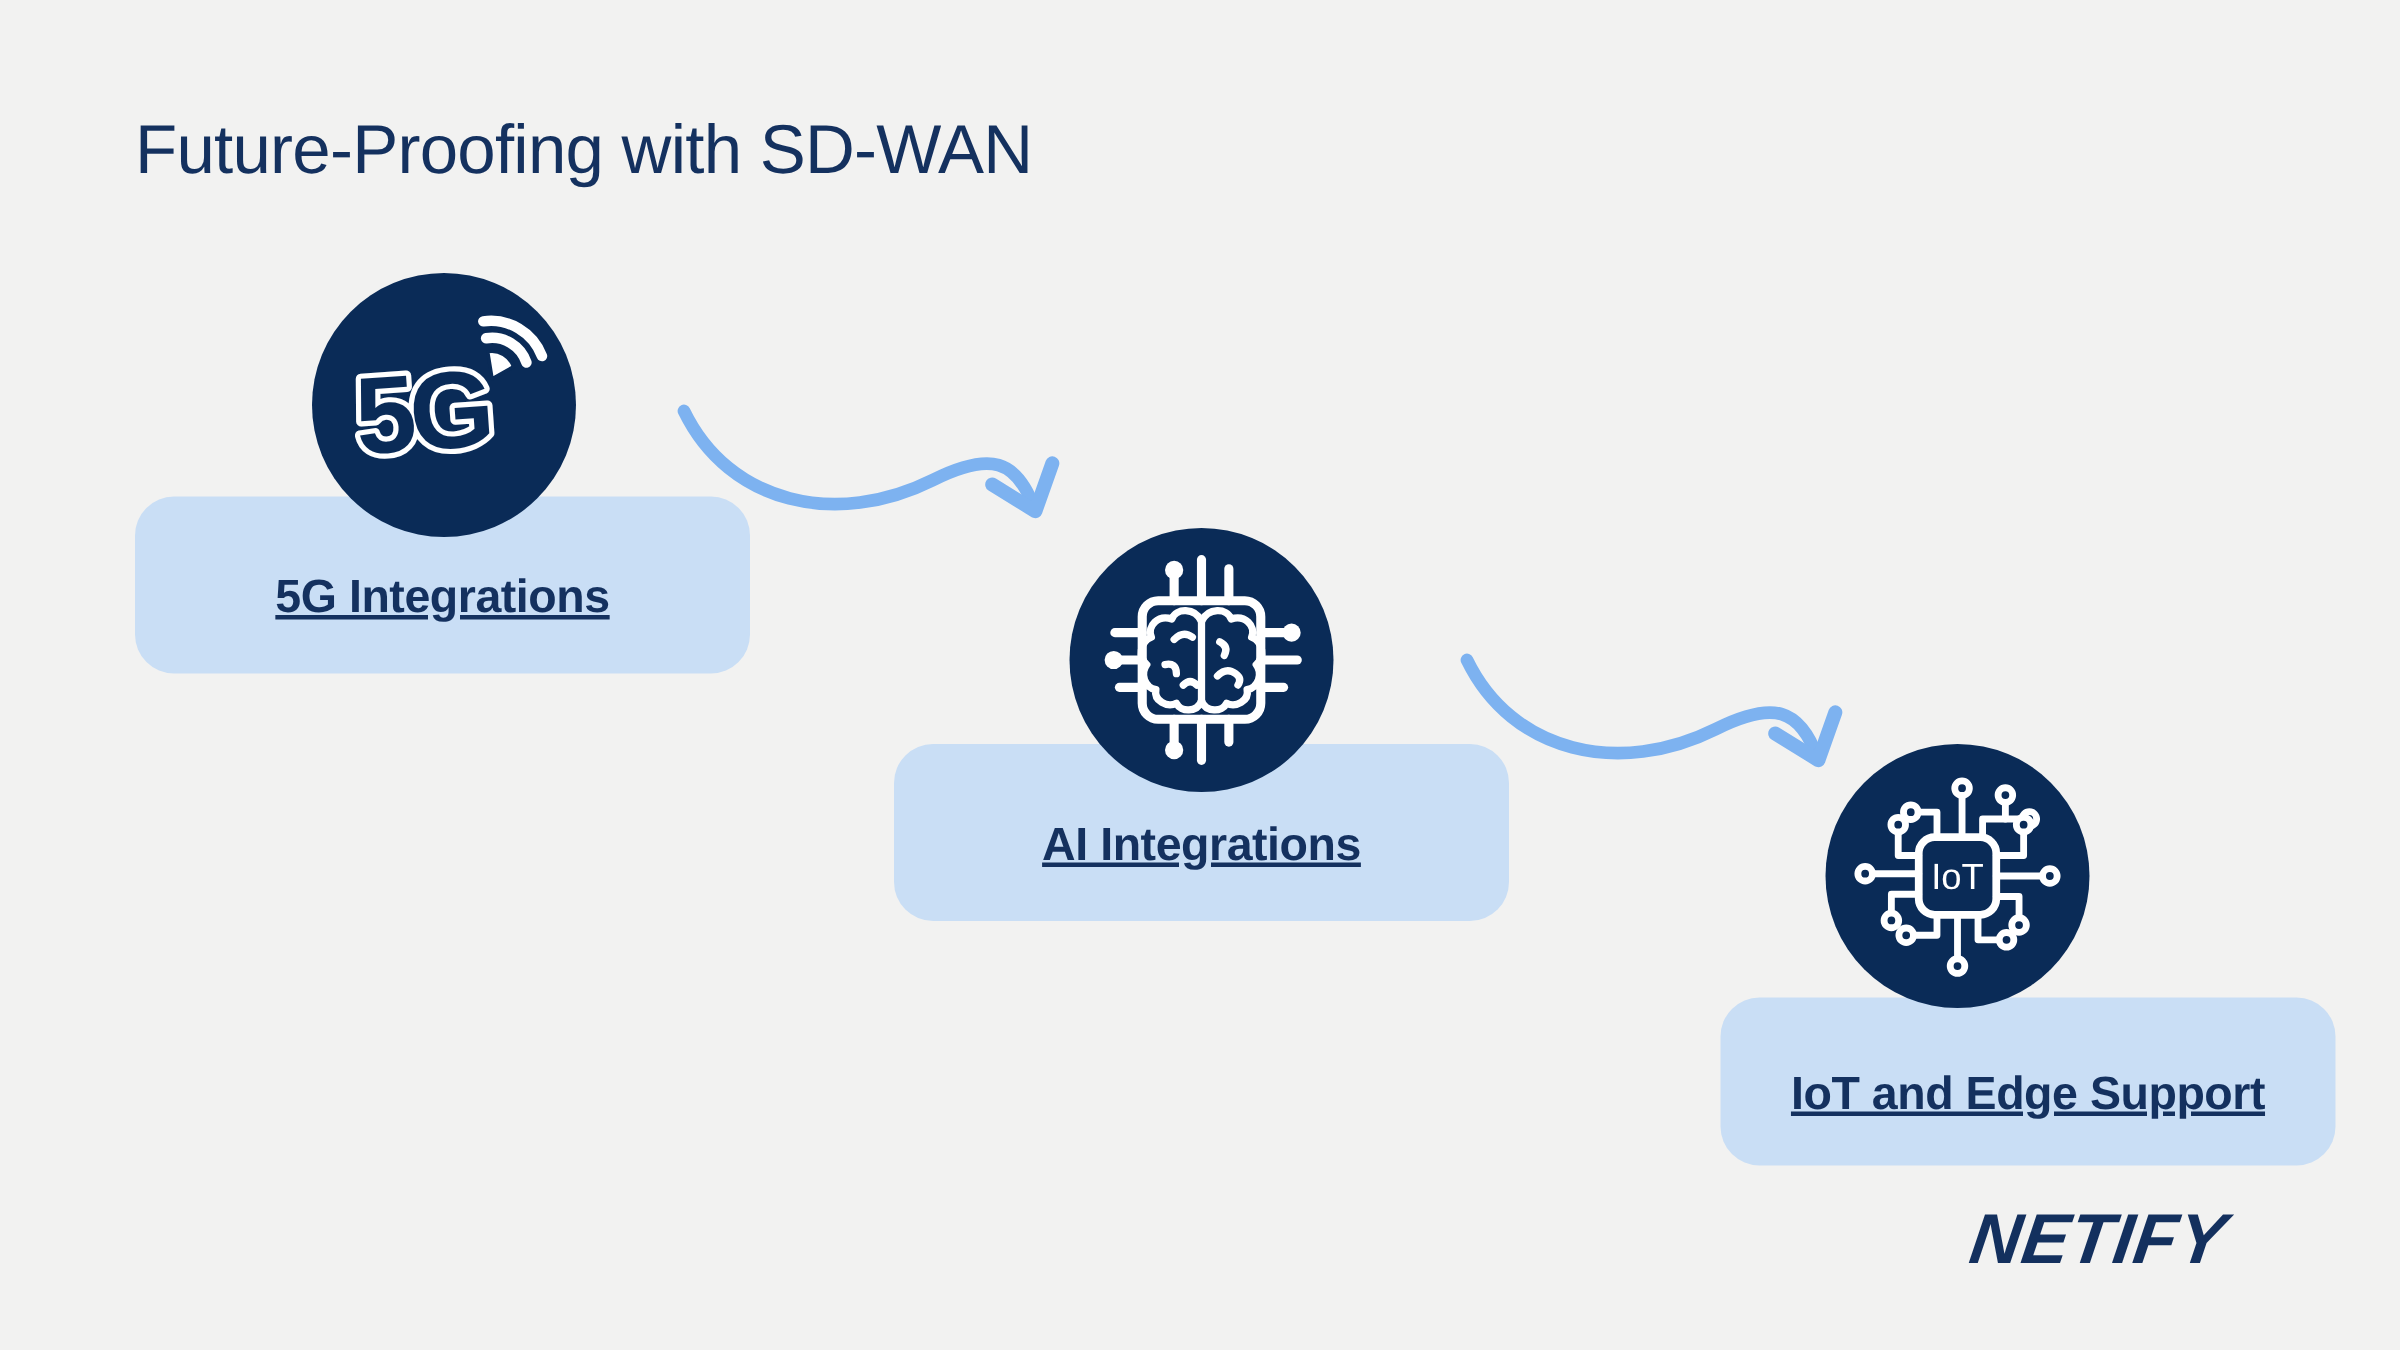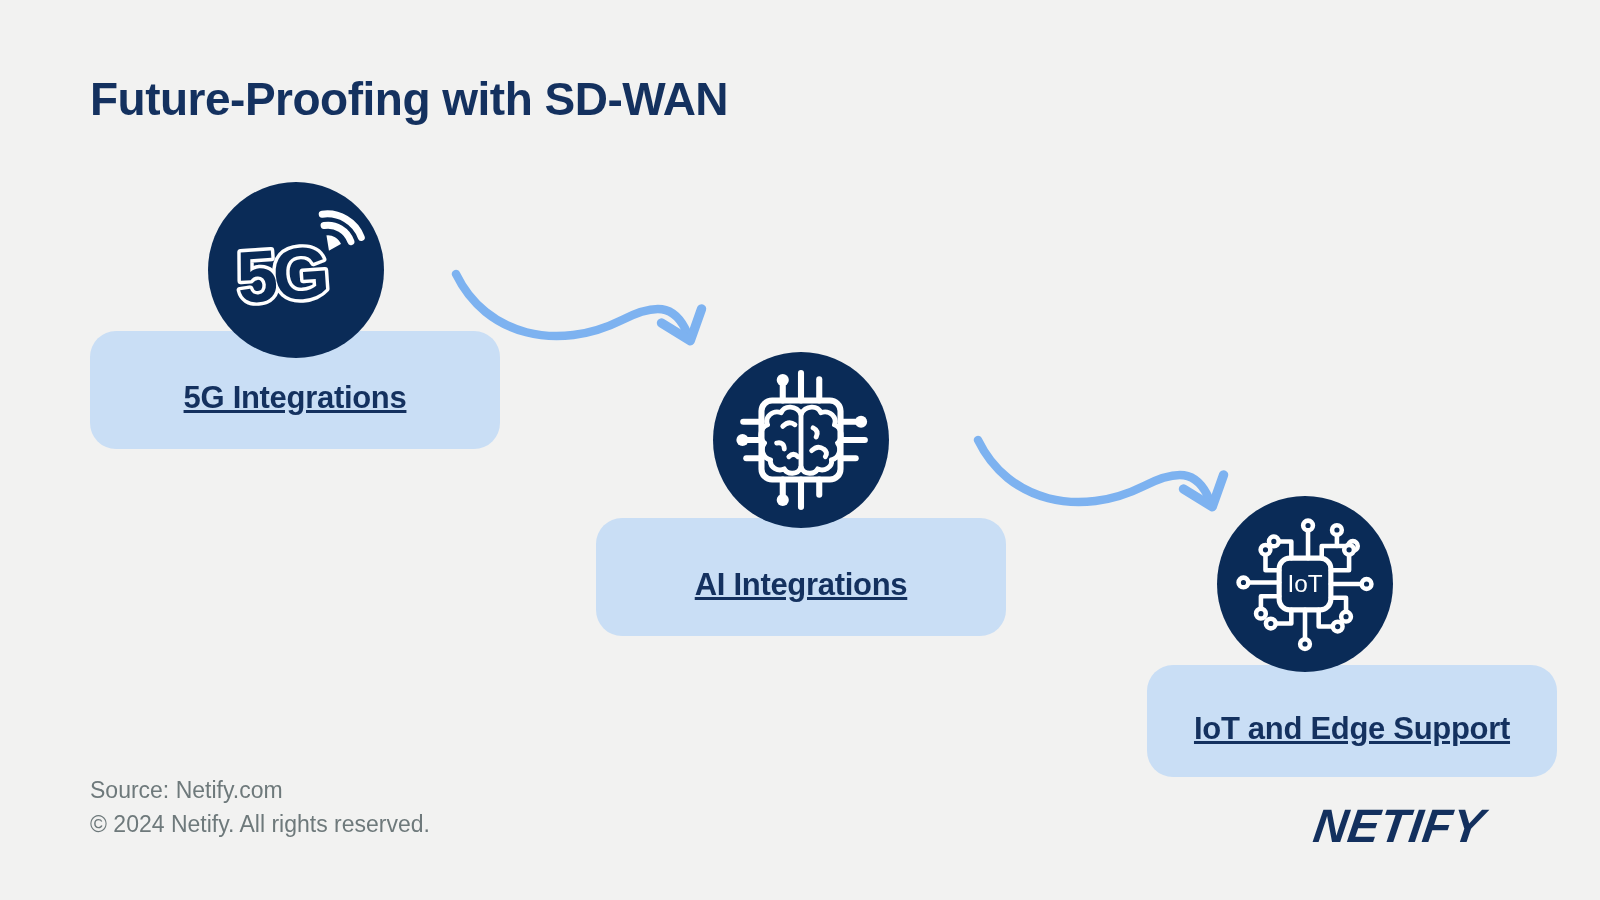--- a/index.html
+++ b/index.html
@@ -3,39 +3,39 @@
 <meta charset="utf-8">
 <style>
   html,body { margin:0; padding:0; background:#f2f2f1; }
   .canvas {
     position:relative; width:1600px; height:900px;
     background:#f2f2f1; overflow:hidden;
     font-family:"Liberation Sans", sans-serif;
   }
   .title {
     position:absolute; left:90px; top:72px;
-    font-size:46px; font-weight:700; color:#14315f; letter-spacing:-0.5px;
+    font-size:46px; font-weight:400; color:#14315f; letter-spacing:-0.5px;
     white-space:nowrap;
   }
   .card {
     position:absolute; background:#c9def5; border-radius:26px;
     display:flex; align-items:center; justify-content:center;
   }
   .card-label {
     font-size:31px; font-weight:700; color:#14315f;
     padding-top:16px; white-space:nowrap; letter-spacing:-0.3px;text-decoration:underline;
   }
   .badge {
     position:absolute; width:176px; height:176px; border-radius:50%;
     background:#0a2b57; display:flex; align-items:center; justify-content:center;
   }
   .badge svg { width:152px; height:152px; }
   #card1 { left:90px;   top:331px; width:410px; height:118px; }
   #badge1{ left:208px;  top:182px; }
-  #card2 { left:596px;  top:518px; width:410px; height:118px; }
+  #card2 { left:596px;  top:496px; width:410px; height:118px; }
   #badge2{ left:713px;  top:352px; }
   #card3 { left:1147px; top:665px; width:410px; height:112px; }
   #badge3{ left:1217px; top:496px; }
   .arrows { position:absolute; left:0; top:0; pointer-events:none; }
   .footer {
     position:absolute; left:90px; top:773px;
     font-size:23px; line-height:34px; color:#6e797b;
   }
   .logo {
     position:absolute; left:1314px; top:798px;
@@ -152,19 +152,15 @@
           <circle cx="71.5" cy="78" r="3.2"></circle>
         <circle cx="50" cy="89.5" r="3.2"></circle>
           <circle cx="27.5" cy="76" r="3.2"></circle>
         <circle cx="21" cy="69.5" r="3.2"></circle>
           <circle cx="9.5" cy="49" r="3.2"></circle>
         <circle cx="24" cy="27.5" r="3.2"></circle>
       </g>
     </svg>
   </div>
 
-  <div class="footer">
-    <div>Source: Netify.com</div>
-    <div>© 2024 Netify. All rights reserved.</div>
-  </div>
   <div class="logo">NETIFY</div>
 
 </div>
 
 </body></html>

